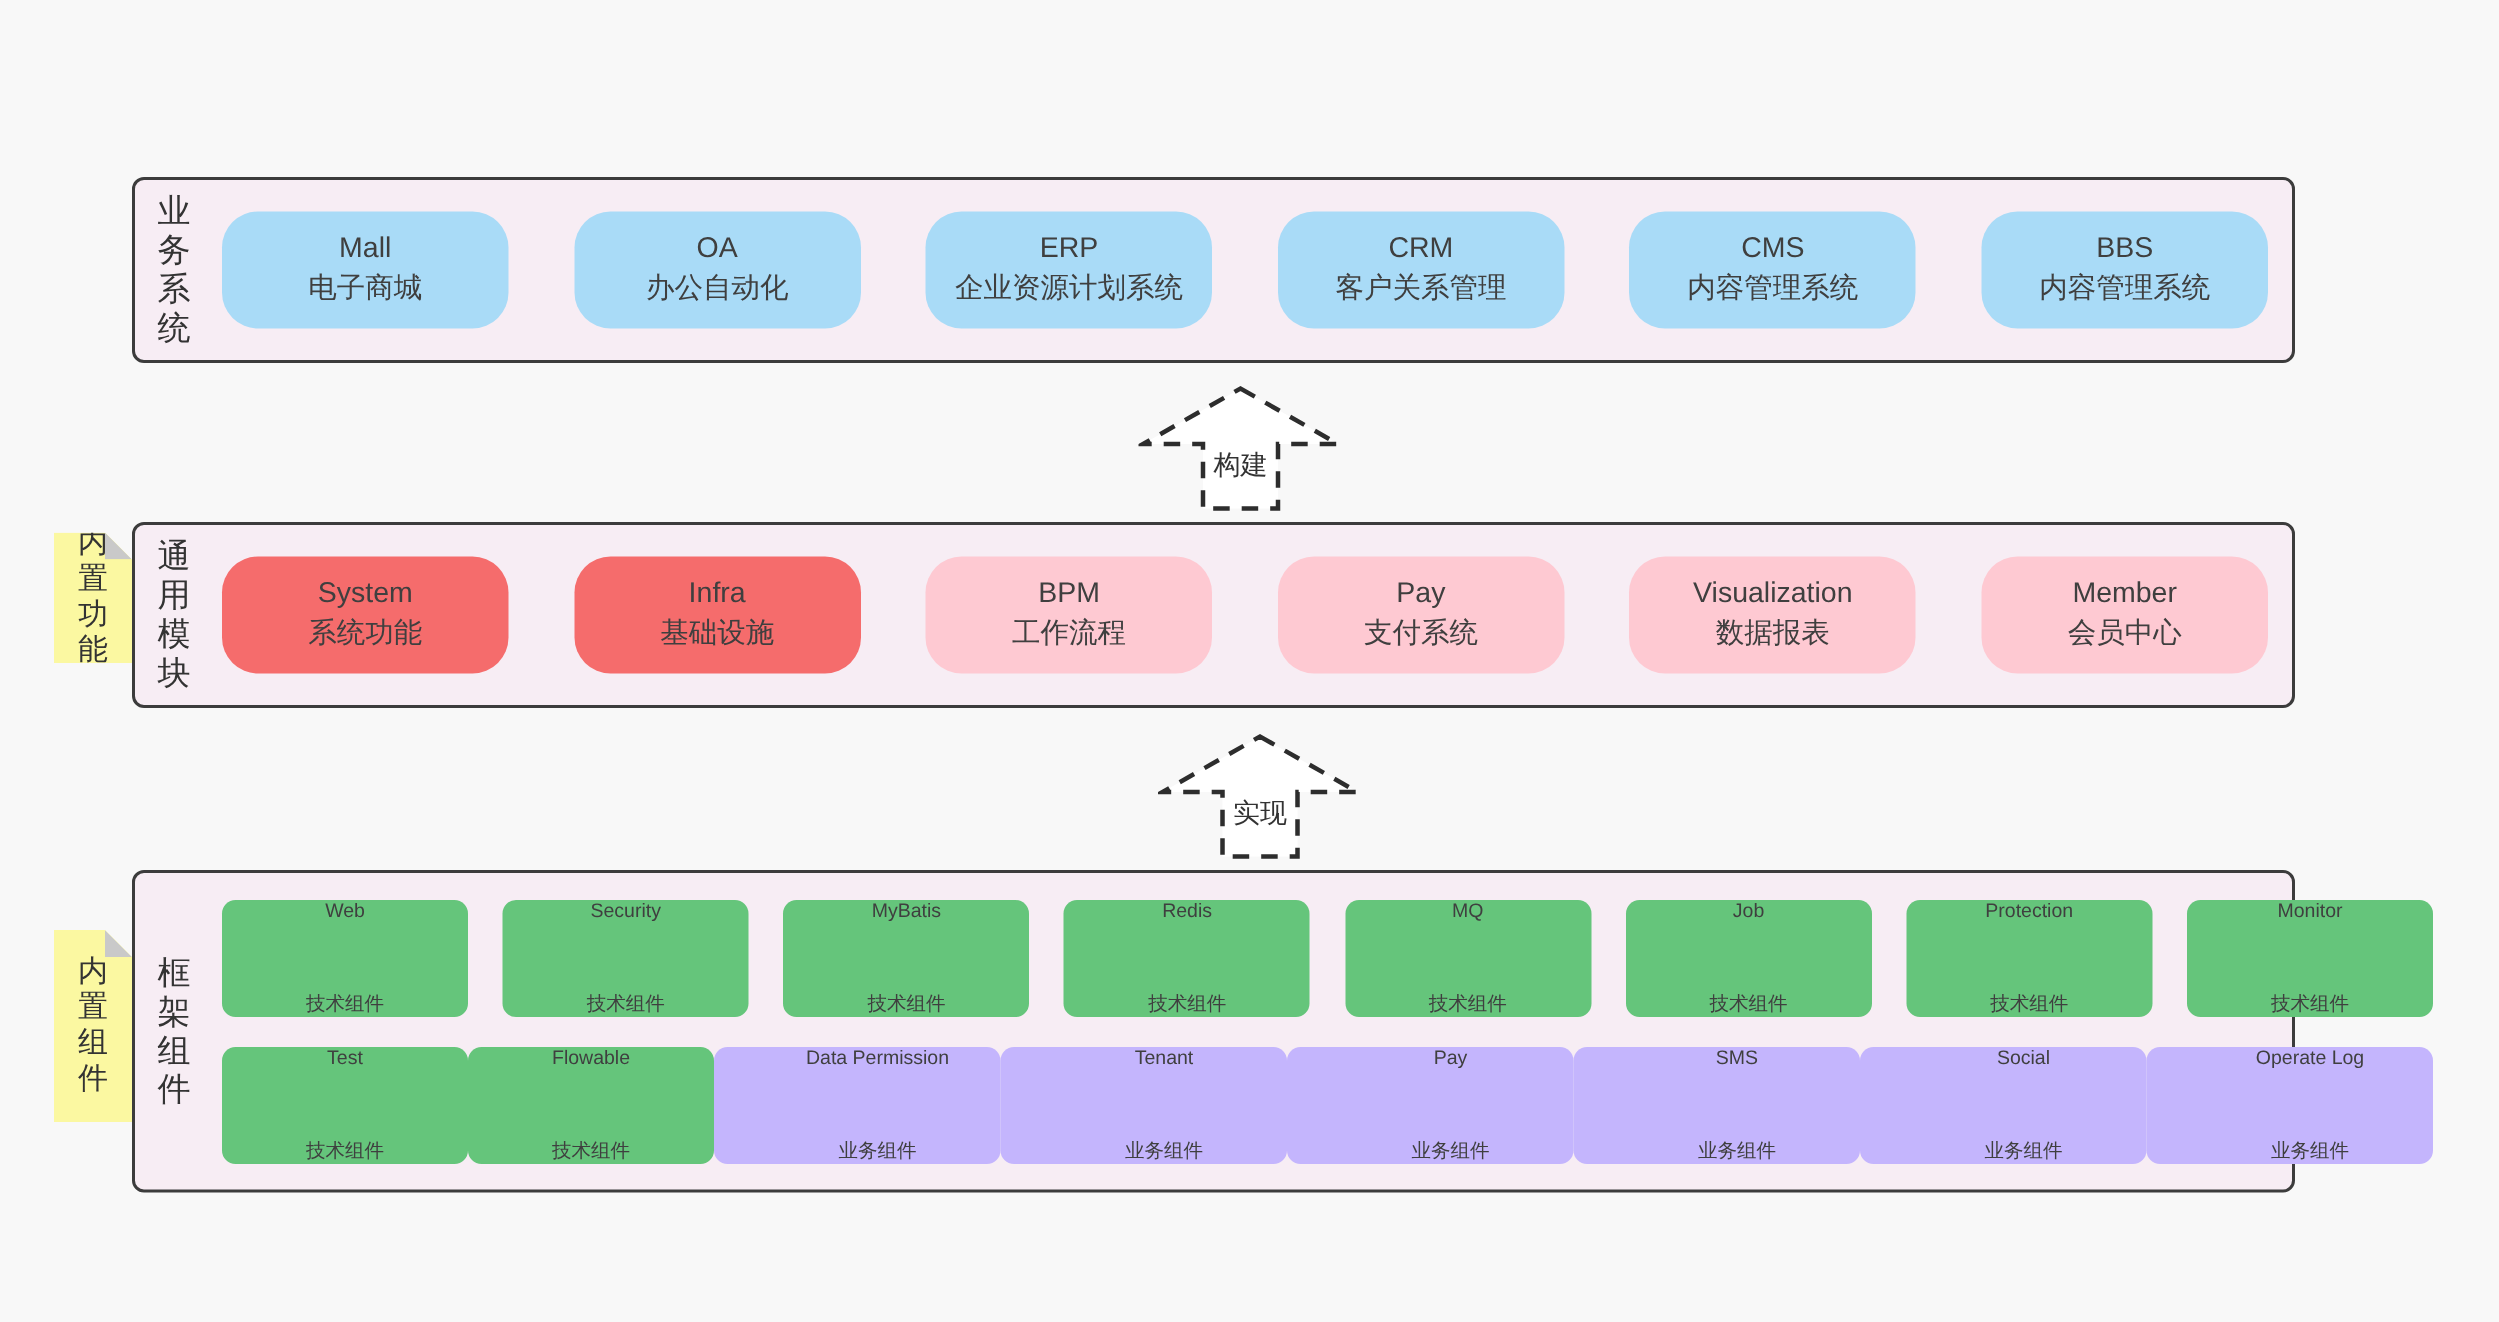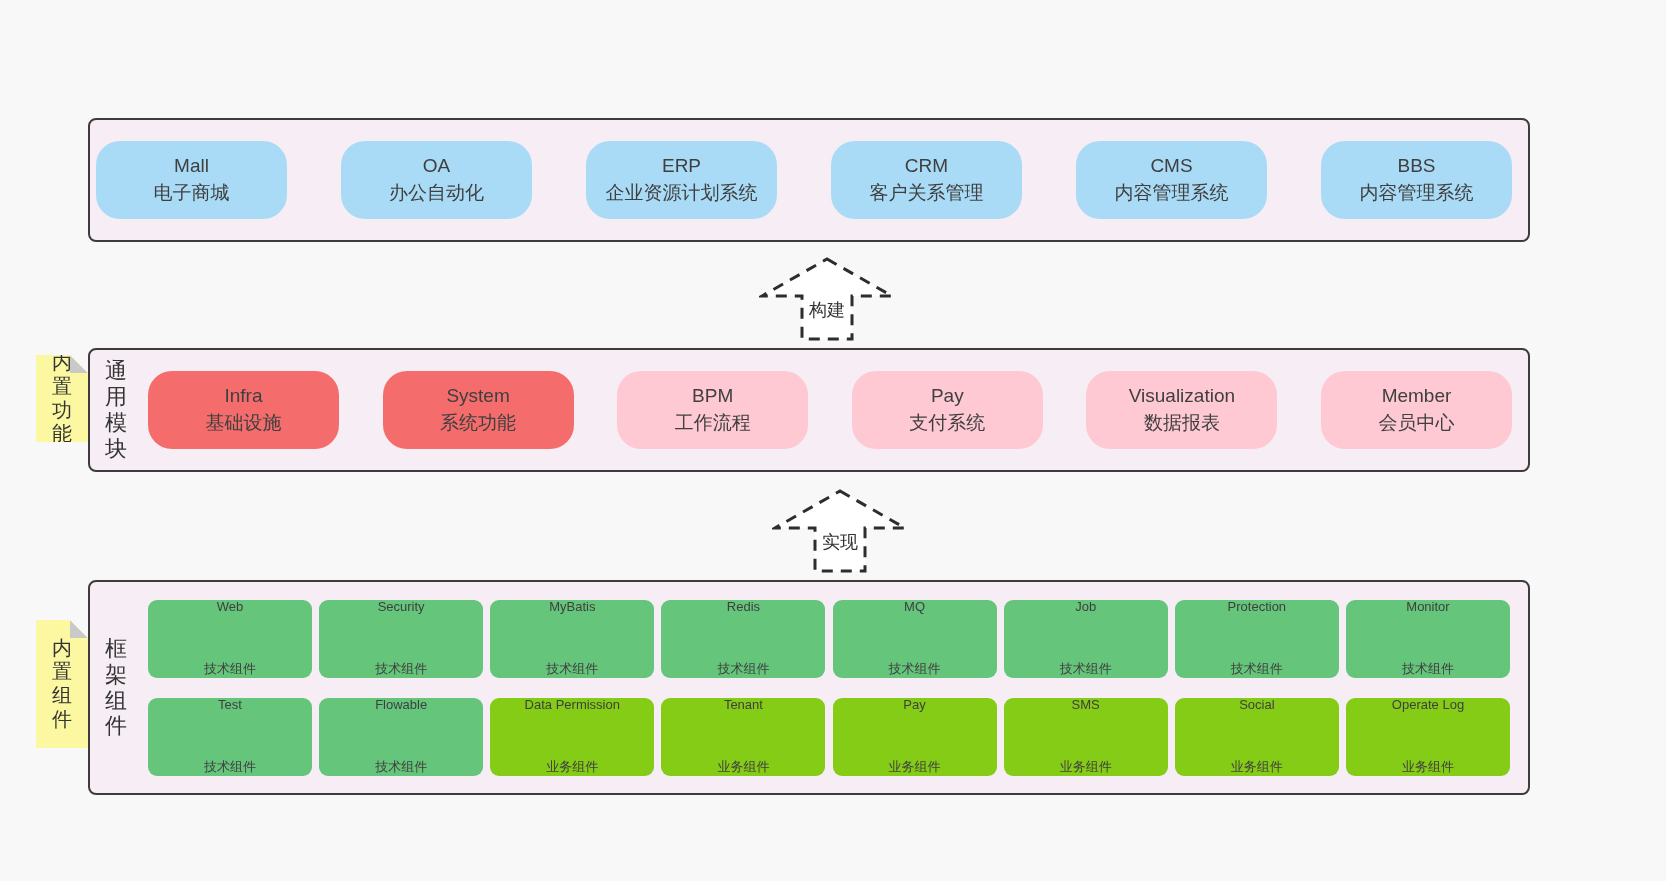--- a/index.html
+++ b/index.html
@@ -43,21 +43,21 @@
     display:flex;flex-direction:column;align-items:center;justify-content:center;
     border-radius:9px;text-align:center;
     font-size:19px;line-height:1.42;color:#3f3f3f;
   }
   .box.big{width:191px;height:78px;border-radius:24px;}
   .box.small{width:164px;height:78px;font-size:13px;line-height:1.3;gap:45px;}
   .box.blue{background:#a9dbf7;}
   .box.red{background:#f56c6c;}
   .box.pink{background:#fec9d2;}
   .box.green{background:#65c57b;}
-  .box.lightgreen{background:#84cc16;}
+  .box.lightgreen{background:#c4b5fd;padding-left:27px;}
   .tag{
     position:absolute;width:52px;background:#fbf8a1;
     clip-path:polygon(0 0,calc(100% - 18px) 0,100% 18px,100% 100%,0 100%);
     display:flex;align-items:center;justify-content:center;
     font-size:20px;color:#333;
   }
   #tag-builtin-features{left:36px;top:355px;height:87px;}
   #tag-builtin-components{left:36px;top:620px;height:128px;}
   .fold{
     position:absolute;top:0;right:0;width:18px;height:18px;
@@ -74,20 +74,23 @@
   }
   .arrow-label{
     position:absolute;left:0;right:0;top:42px;
     text-align:center;font-size:18px;color:#333;
   }
 </style>
 </head>
 <body>
 
 <div class="section" id="section-business">
+  <div class="section-label">
+    <span class="vtext">业务系统</span>
+  </div>
   <div class="section-content">
     <div class="box big blue">
       <div>Mall</div>
       <div>电子商城</div>
     </div>
     <div class="box big blue">
       <div>OA</div>
       <div>办公自动化</div>
     </div>
     <div class="box big blue">
@@ -120,26 +123,26 @@
   <div class="fold"></div>
   <span class="vtext">内置功能</span>
 </div>
 
 <div class="section" id="section-modules">
   <div class="section-label">
     <span class="vtext">通用模块</span>
   </div>
   <div class="section-content">
     <div class="box big red">
+      <div>System</div>
+      <div>系统功能</div>
+    </div>
+    <div class="box big red">
       <div>Infra</div>
       <div>基础设施</div>
-    </div>
-    <div class="box big red">
-      <div>System</div>
-      <div>系统功能</div>
     </div>
     <div class="box big pink">
       <div>BPM</div>
       <div>工作流程</div>
     </div>
     <div class="box big pink">
       <div>Pay</div>
       <div>支付系统</div>
     </div>
     <div class="box big pink">

